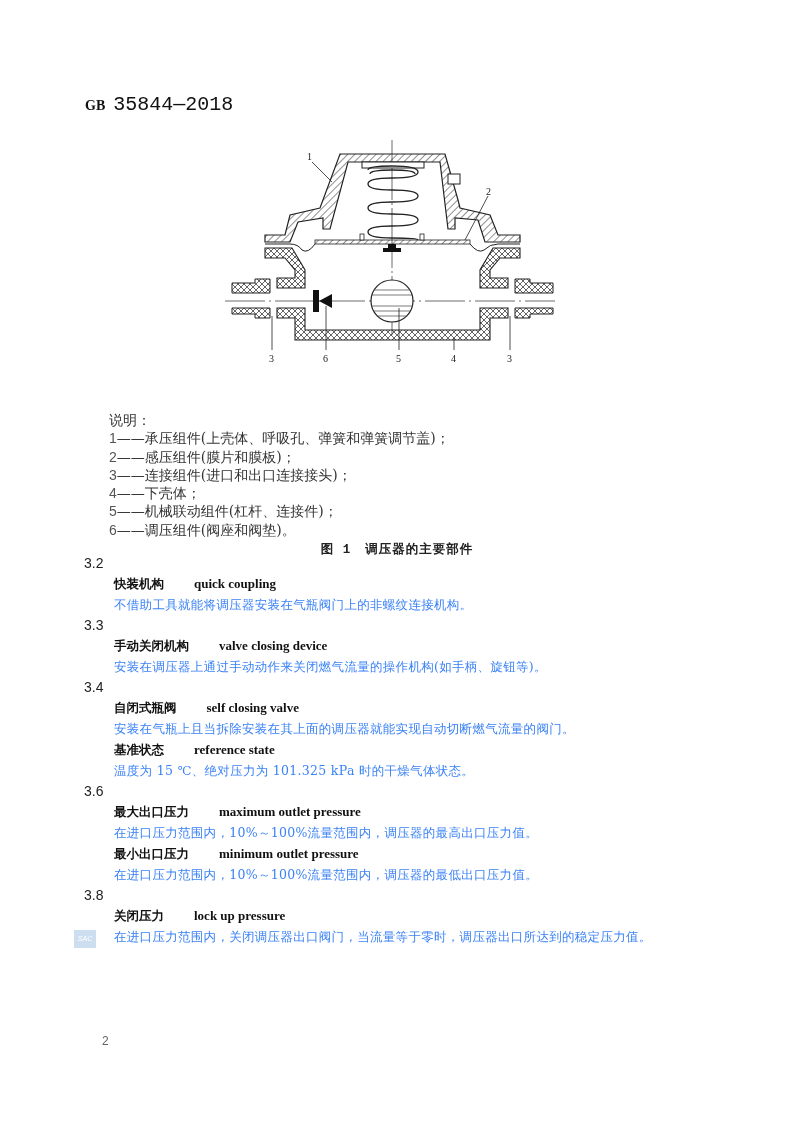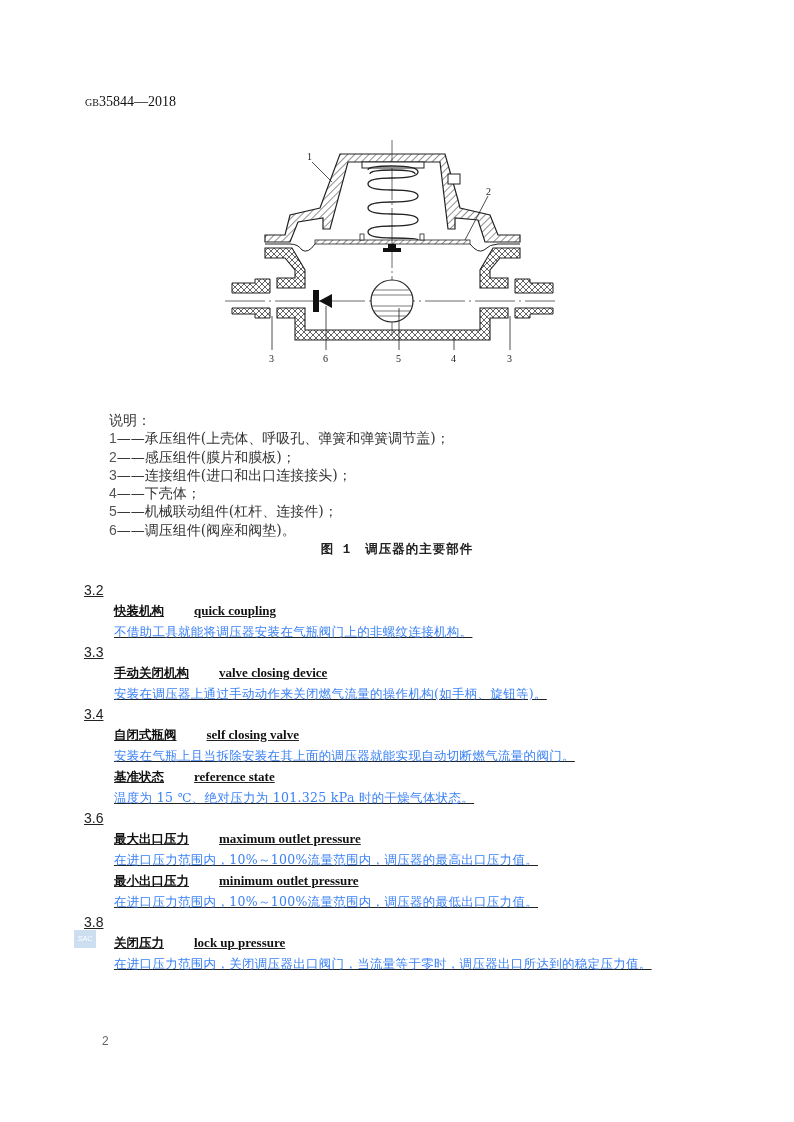--- a/index.html
+++ b/index.html
@@ -5,36 +5,36 @@
     html, body { margin: 0; padding: 0; background: #ffffff; }
     body {
       width: 794px; height: 1122px; position: relative; overflow: hidden;
       font-family: "DejaVu Serif", "Liberation Serif", serif;
       color: #222;
     }
     .header {
       position: absolute; left: 85px; top: 93px;
       font-size: 14px; color: #111;
     }
-    .header .gb { font-family: "Liberation Serif", serif; font-weight: normal; font-size: 10px; }
-    .header .num { font-family: Liberation Serif, serif; font-size: 14px; }
+    .header .gb { font-family: "Liberation Serif", serif; font-weight: bold; font-size: 14px; }
+    .header .num { font-family: Liberation Mono, monospace; font-size: 20px; margin-left: 8px; }
     .figure { position: absolute; left: 220px; top: 140px; width: 360px; height: 230px; }
     .legend {
       position: absolute; left: 109px; top: 411px;
       font-size: 14px; line-height: 18.3px; color: #333;
     }
     .legend .row { white-space: nowrap; }
     .legend .num { font-family: "Liberation Sans", sans-serif; color: #555; }
     .caption {
       position: absolute; left: 0; width: 794px; top: 541px; text-align: center;
       font-family: Liberation Mono, monospace; font-size: 12.5px; font-weight: bold; color: #222;
       letter-spacing: 1px;
     }
     .caption .sp { display: inline-block; width: 14px; }
-    .sections { position: absolute; left: 84px; top: 580px; width: 640px; text-decoration: underline; }
+    .sections { position: absolute; left: 84px; top: 553px; width: 640px; }
     .sec-num {
       font-family: "Liberation Sans", sans-serif; font-size: 14px; color: #222;
       height: 20px; line-height: 20px;
     }
     .term {
       margin-left: 30px; height: 21px; line-height: 21px; font-size: 12.5px; font-weight: bold;
       font-family: "DejaVu Sans", sans-serif; color: #111; white-space: nowrap;
     }
     .term .en { font-family: "Liberation Serif", serif; font-weight: bold; font-size: 13px; margin-left: 30px; }
     .def {

